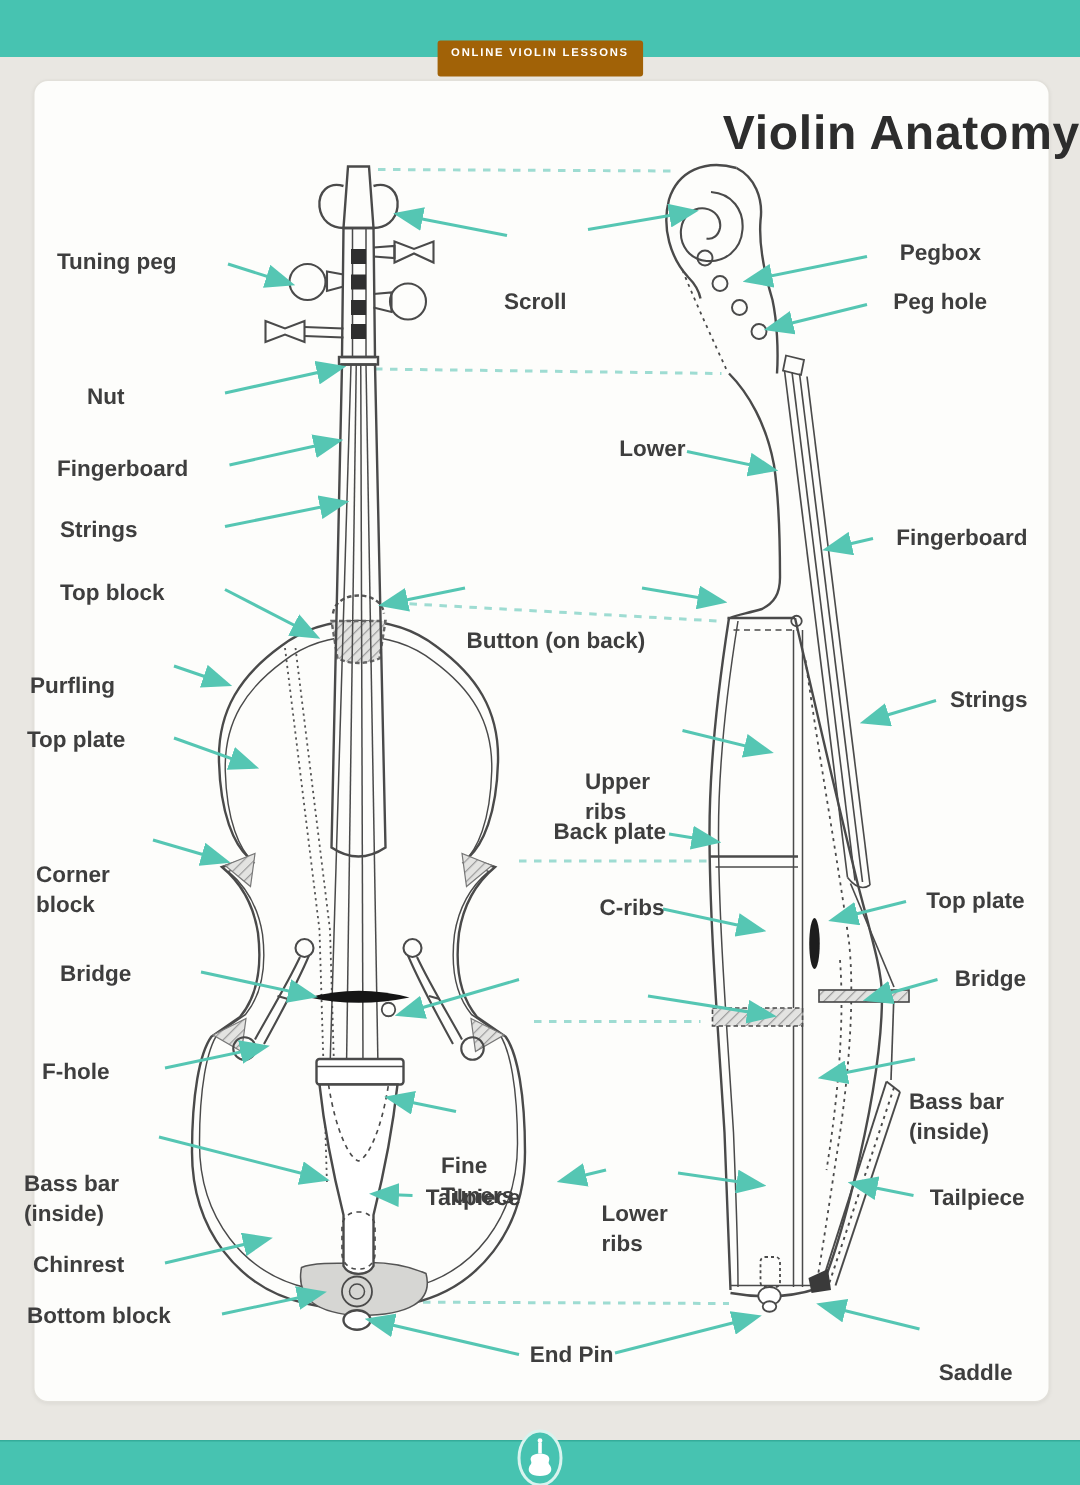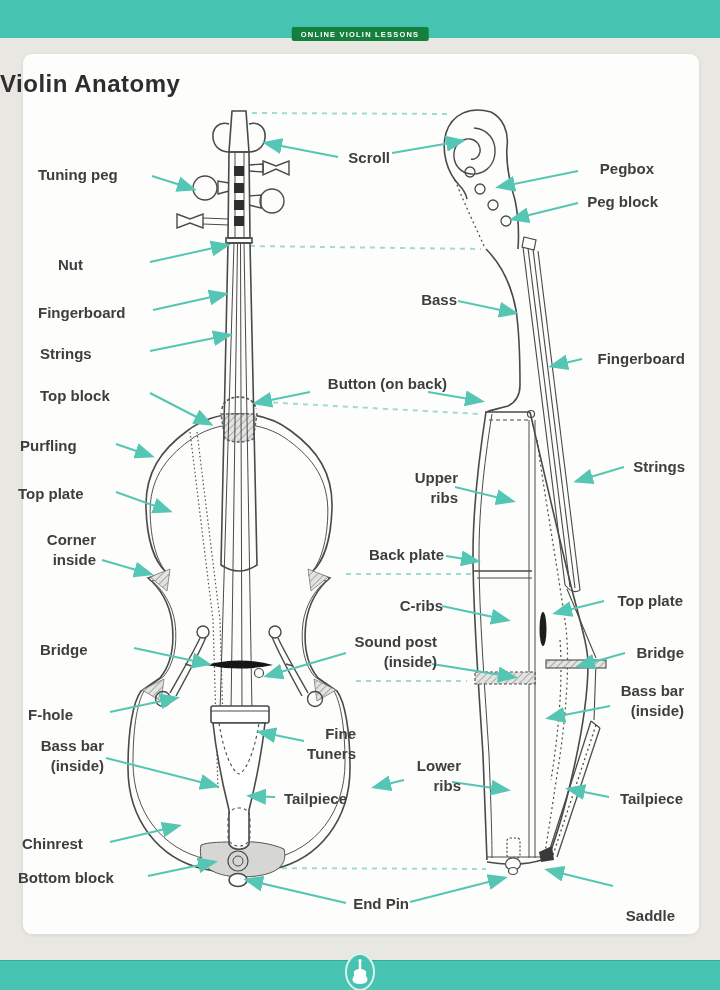--- a/index.html
+++ b/index.html
@@ -3,33 +3,33 @@
 <meta charset="utf-8">
 <style>
   html,body{margin:0;padding:0;background:#d8d6d1;}
   .page{position:relative;width:720px;height:990px;background:#e9e7e2;overflow:hidden;
         font-family:"Liberation Sans",sans-serif;}
   
   .header{position:absolute;left:0;top:0;width:720px;height:38px;background:#47c3b1;z-index:5;}
   .brand{position:absolute;left:0;top:4px;width:720px;text-align:center;color:#ffffff;
          font-family:"DejaVu Serif",serif;font-style:italic;font-size:17px;letter-spacing:.5px;}
   .brand span{display:inline-block;border-bottom:1px solid rgba(255,255,255,.85);padding:0 6px 1px 6px;}
-  .badge{position:absolute;left:50%;top:27px;transform:translateX(-50%);background:#15803d;
+  .badge{position:absolute;left:50%;top:27px;transform:translateX(-50%);background:#a16207;
          color:#ffffff;font-size:7.5px;font-weight:700;letter-spacing:1.2px;text-transform:uppercase;
-         padding:3px 9px 2px 9px;border-radius:2px;z-index:6;white-space:nowrap;}
+         padding:3px 9px 12px 9px;border-radius:2px;z-index:6;white-space:nowrap;}
   
   .card{position:absolute;left:22px;top:53px;width:676px;height:880px;background:#fdfdfb;
         border:1px solid #e2e0da;border-radius:10px;box-shadow:0 1px 3px rgba(0,0,0,.06);z-index:1;}
-  .title{position:absolute;left:0;top:70px;width:720px;text-align:left;color:#2d2d2d;
-         font-size:24px;font-weight:700;letter-spacing:.5px;z-index:3;}
+  .title{position:absolute;left:0;top:70px;width:720px;text-align:right;color:#2d2d2d;
+         font-size:32px;font-weight:700;letter-spacing:.5px;z-index:3;}
   
   svg.diagram{position:absolute;left:0;top:0;z-index:2;}
   
   .lbl{position:absolute;color:#3e3e3e;font-size:15px;font-weight:600;line-height:1.3;z-index:3;}
-  .r{} .c{text-align:right;} .l{text-align:right;}
+  .r{} .c{text-align:left;margin-top:44px;} .l{text-align:right;}
   
   .footer{position:absolute;left:0;top:960px;width:720px;height:30px;background:#47c3b1;
           border-top:1px solid #35ac9a;z-index:5;}
   svg.footicon{position:absolute;left:340px;top:948px;z-index:6;}
 </style>
 </head>
 <body>
 
 <div class="page">
 
@@ -272,43 +272,42 @@
       <line x1="609" y1="797" x2="569" y2="789" marker-end="url(#ah)"></line>
       <line x1="613" y1="886" x2="548" y2="870" marker-end="url(#ah)"></line>
     </g>
   </svg>
 
   <div class="lbl r" style="left:38px;top:165px;width:110px">Tuning peg</div>
   <div class="lbl r" style="left:58px;top:255px;width:90px">Nut</div>
   <div class="lbl r" style="left:38px;top:303px;width:112px">Fingerboard</div>
   <div class="lbl r" style="left:40px;top:344px;width:107px">Strings</div>
   <div class="lbl r" style="left:40px;top:386px;width:107px">Top block</div>
-  <div class="lbl r" style="left:20px;top:436px;width:93px">Purfling</div>
+  <div class="lbl r" style="left:20px;top:448px;width:93px">Purfling</div>
   <div class="lbl r" style="left:18px;top:484px;width:94px">Top plate</div>
-  <div class="lbl c" style="left:24px;top:530px;width:72px">Corner inside</div>
+  <div class="lbl c" style="left:24px;top:530px;width:72px">Corner block</div>
   <div class="lbl r" style="left:40px;top:640px;width:90px">Bridge</div>
   <div class="lbl r" style="left:28px;top:705px;width:77px">F-hole</div>
   <div class="lbl c" style="left:16px;top:736px;width:88px">Bass bar (inside)</div>
   <div class="lbl r" style="left:22px;top:834px;width:84px">Chinrest</div>
   <div class="lbl r" style="left:18px;top:868px;width:126px">Bottom block</div>
 
   <div class="lbl c" style="left:336px;top:148px;width:54px">Scroll</div>
   <div class="lbl c" style="left:311px;top:374px;width:136px">Button (on back)</div>
-  <div class="lbl l" style="left:411px;top:290px;width:46px">Bass</div>
+  <div class="lbl l" style="left:411px;top:290px;width:46px">Lower</div>
   <div class="lbl c" style="left:390px;top:468px;width:68px">Upper ribs</div>
   <div class="lbl l" style="left:362px;top:545px;width:82px">Back plate</div>
   <div class="lbl l" style="left:393px;top:596px;width:50px">C-ribs</div>
-  <div class="lbl c" style="left:343px;top:632px;width:94px">Sound post (inside)</div>
   <div class="lbl c" style="left:294px;top:724px;width:62px">Fine Tuners</div>
   <div class="lbl l" style="left:277px;top:789px;width:70px">Tailpiece</div>
   <div class="lbl c" style="left:401px;top:756px;width:60px">Lower ribs</div>
   <div class="lbl l" style="left:347px;top:894px;width:62px">End Pin</div>
 
   <div class="lbl l" style="left:582px;top:159px;width:72px">Pegbox</div>
-  <div class="lbl l" style="left:582px;top:192px;width:76px">Peg block</div>
+  <div class="lbl l" style="left:582px;top:192px;width:76px">Peg hole</div>
   <div class="lbl l" style="left:585px;top:349px;width:100px">Fingerboard</div>
   <div class="lbl l" style="left:627px;top:457px;width:58px">Strings</div>
   <div class="lbl l" style="left:607px;top:591px;width:76px">Top plate</div>
   <div class="lbl l" style="left:628px;top:643px;width:56px">Bridge</div>
   <div class="lbl c" style="left:606px;top:681px;width:78px">Bass bar (inside)</div>
   <div class="lbl l" style="left:611px;top:789px;width:72px">Tailpiece</div>
   <div class="lbl l" style="left:617px;top:906px;width:58px">Saddle</div>
 
   <div class="header"></div>
   <div class="brand"><span>Violinspiration</span></div>

